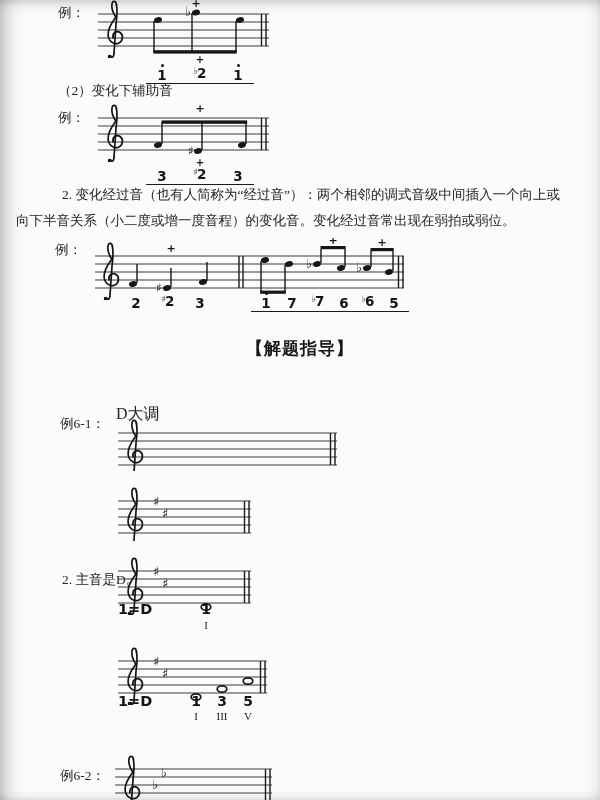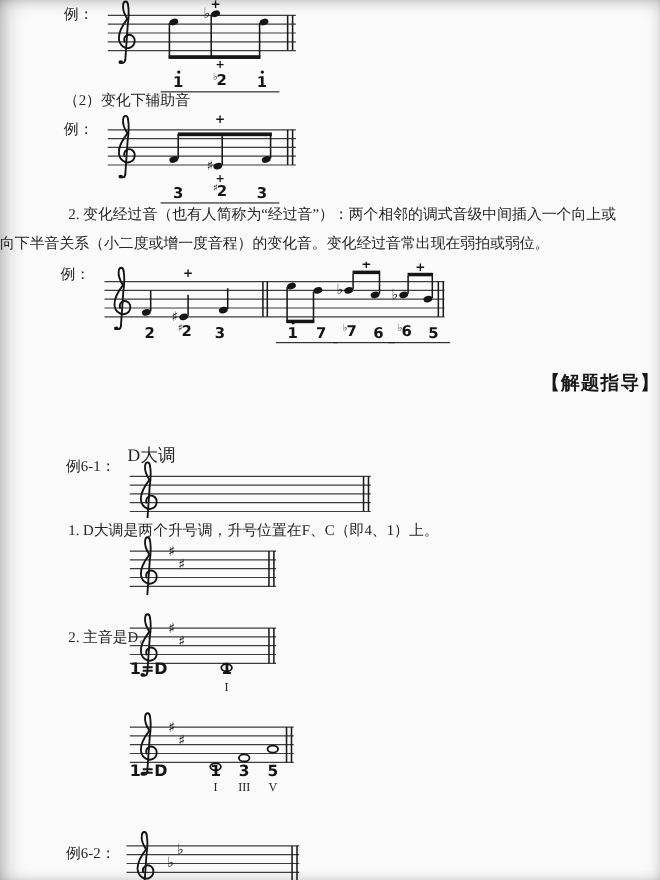--- a/index.html
+++ b/index.html
@@ -6,21 +6,21 @@
   .page{position:relative;width:600px;height:800px;overflow:hidden;background:#fbfbfb;
         box-shadow: inset 14px 0 22px -14px rgba(70,70,70,.55),
                     inset -10px 0 18px -14px rgba(70,70,70,.35),
                     inset 0 10px 16px -12px rgba(70,70,70,.40),
                     inset 0 -8px 14px -12px rgba(70,70,70,.28);
         font-family:"Liberation Serif",serif;color:#242424;}
   .abs{position:absolute;}
   .t{font-size:13.5px;white-space:nowrap;color:#242424;}
   .bt{font-family:"Liberation Sans",sans-serif;font-weight:700;font-size:14px;
       color:#1b1b1b;letter-spacing:.5px;white-space:nowrap;}
-  .heading{width:600px;text-align:right;font-family:"Liberation Sans",sans-serif;
+  .heading{width:600px;text-align:center;font-family:"Liberation Sans",sans-serif;
            font-weight:700;font-size:17px;color:#171717;letter-spacing:1px;}
   .small{font-size:16px;}
   
   .nrow{display:flex;align-items:flex-end;}
   .ug{display:flex;border-bottom:1.6px solid #1b1b1b;padding:0 3px 1px;}
   .ng{display:flex;padding:0 3px 1px;}
   .ni{display:flex;flex-direction:column;align-items:center;justify-content:flex-end;
       height:25px;font-family:"DejaVu Sans",sans-serif;font-weight:700;font-size:13.5px;
       color:#141414;line-height:14px;}
   .w26{width:26px;} .w24{width:24px;}
@@ -137,21 +137,21 @@
           <span class="pl">+</span>
           <span class="nn"><span class="ac">♯</span><span>2</span></span>
         </span>
       <span class="ni w26">
           <span class="nn">3</span>
         </span>
     </div>
   </div>
 
   <div class="abs t" style="left:62px;top:186px">2. 变化经过音（也有人简称为“经过音”）：两个相邻的调式音级中间插入一个向上或</div>
-  <div class="abs t" style="left:0;top:212px">向下半音关系（小二度或增一度音程）的变化音。变化经过音常出现在弱拍或弱位。</div>
+  <div class="abs t" style="left:16px;top:212px">向下半音关系（小二度或增一度音程）的变化音。变化经过音常出现在弱拍或弱位。</div>
 
   <div class="abs t" style="left:55px;top:241px">例：</div>
   <svg class="abs" style="left:93px;top:238px" width="314" height="62">
     <g>
       <line class="sl" x1="2" y1="18" x2="311" y2="18"></line>
         <line class="sl" x1="2" y1="26" x2="311" y2="26"></line>
       <line class="sl" x1="2" y1="34" x2="311" y2="34"></line>
         <line class="sl" x1="2" y1="42" x2="311" y2="42"></line>
       <line class="sl" x1="2" y1="50" x2="311" y2="50"></line>
     </g>
@@ -247,21 +247,20 @@
         <line class="sl" x1="2" y1="22" x2="221" y2="22"></line>
       <line class="sl" x1="2" y1="30" x2="221" y2="30"></line>
         <line class="sl" x1="2" y1="38" x2="221" y2="38"></line>
       <line class="sl" x1="2" y1="46" x2="221" y2="46"></line>
     </g>
     <use href="#clef" transform="translate(9,14)"></use>
     <line class="bl" x1="214.5" y1="14" x2="214.5" y2="46"></line>
     <line class="bl" x1="219" y1="14" x2="219" y2="46"></line>
   </svg>
 
-  <div class="abs t" style="left:62px;top:473px">1. D大调是两个升号调，升号位置在F、C（即4、1）上。</div>
   <svg class="abs" style="left:116px;top:487px" width="138" height="54">
     <g>
       <line class="sl" x1="2" y1="14" x2="135" y2="14"></line>
         <line class="sl" x1="2" y1="22" x2="135" y2="22"></line>
       <line class="sl" x1="2" y1="30" x2="135" y2="30"></line>
         <line class="sl" x1="2" y1="38" x2="135" y2="38"></line>
       <line class="sl" x1="2" y1="46" x2="135" y2="46"></line>
     </g>
     <use href="#clef" transform="translate(9,14)"></use>
     <text class="acct" x="37" y="18.5">♯</text>

